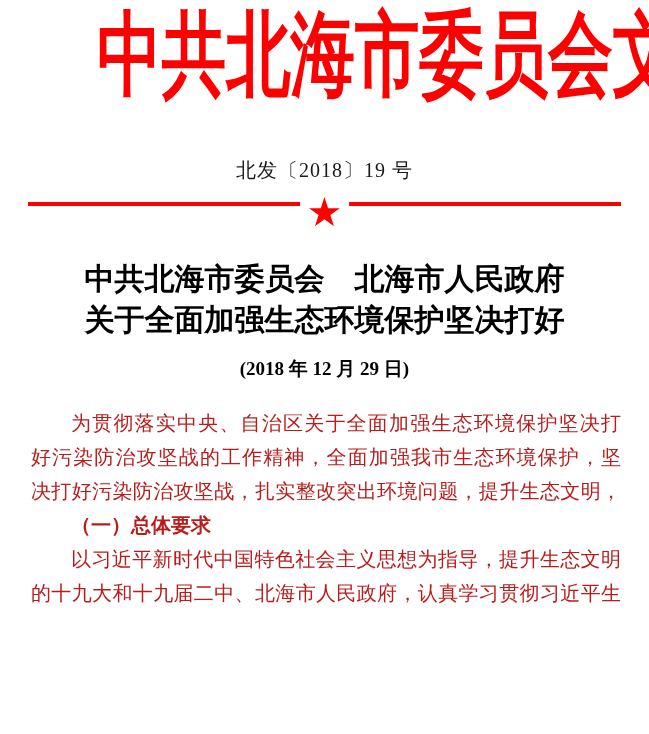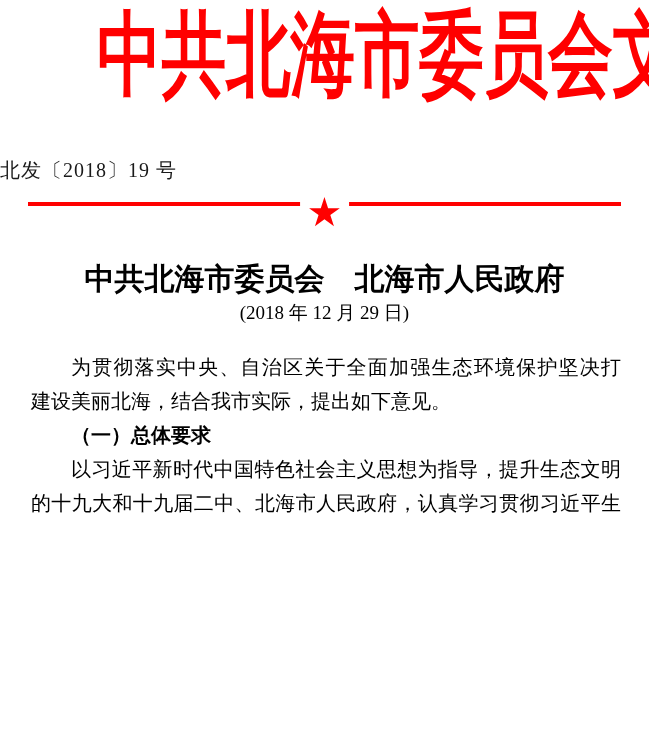--- a/index.html
+++ b/index.html
@@ -32,21 +32,21 @@
     font-size: 92px;
     line-height: 102px;
     font-weight: bold;
     color: var(--red, #ff0000);
     transform: scaleX(0.70);
     transform-origin: 50% 50%;
   }
   
   .doc-number {
     margin-top: 50px;
-    text-align: left;
+    text-align: center;
     font-size: 20px;
     line-height: 28px;
     letter-spacing: 1px;
     color: #1a1a1a;
   }
   
   .divider {
     position: relative;
     height: 42px;
     margin: 6px 28px 0 28px;
@@ -78,31 +78,31 @@
   .title-line {
     text-align: center;
     font-size: 30px;
     font-weight: bold;
     line-height: 41px;
     white-space: nowrap;
   }
   .date-line {
     text-align: center;
     font-size: 19px;
-    font-weight: normal;
+    font-weight: bold;
     line-height: 26px;
-    margin-top: 1px;
+    margin-top: 16px;
   }
   
   .body-text {
     margin: 24px 30px 0 31px;
     width: 590px;
     font-size: 20px;
     line-height: 34px;
-    color: #000000;
+    color: #b91c1c;
   }
   .bline {
     text-align: justify;
   }
   .jfull {
     text-align-last: justify;
   }
   .indent {
     text-indent: 2em;
   }
@@ -126,26 +126,28 @@
 
   <div class="doc-number">北发〔2018〕19 号</div>
 
   <div class="divider">
     <div class="red-line"></div>
     <span class="star">★</span>
   </div>
 
   <div class="title-block">
     <div class="title-line">中共北海市委员会　北海市人民政府</div>
+    <div class="title-line">关于全面加强生态环境保护坚决打好</div>
     <div class="date-line">(2018 年 12 月 29 日)</div>
   </div>
 
   <div class="body-text">
     <div class="bline indent jfull">为贯彻落实中央、自治区关于全面加强生态环境保护坚决打</div>
-    <div class="bline">建设美丽北海，结合我市实际，提出如下意见。</div>
+    <div class="bline jfull">好污染防治攻坚战的工作精神，全面加强我市生态环境保护，坚</div>
+    <div class="bline jfull">决打好污染防治攻坚战，扎实整改突出环境问题，提升生态文明，</div>
 
     <div class="bheading">（一）总体要求</div>
 
     <div class="bline indent jfull">以习近平新时代中国特色社会主义思想为指导，提升生态文明</div>
     <div class="bline jfull">的十九大和十九届二中、北海市人民政府，认真学习贯彻习近平生</div>
   </div>
 
 </div>
 
 </body></html>

